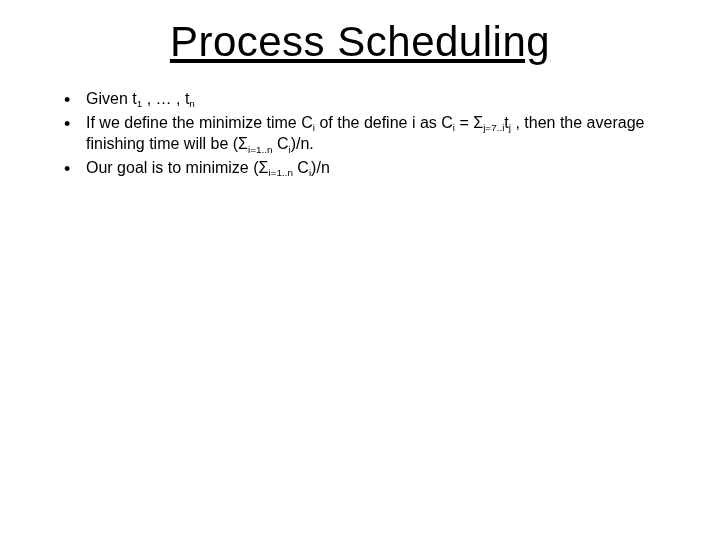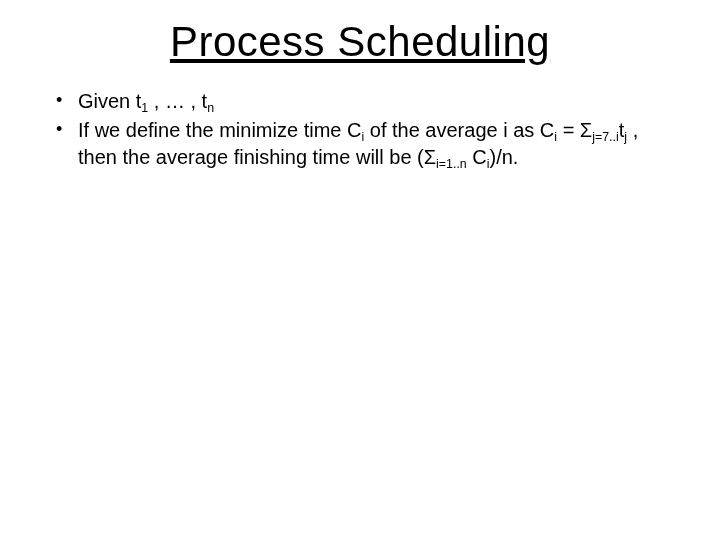--- a/index.html
+++ b/index.html
@@ -21,23 +21,23 @@
   .title {
     text-align: center;
     font-size: 42px;
     text-decoration: underline;
     margin: 0 0 22px 0;
     font-weight: normal;
     letter-spacing: 0.5px;
   }
   ul.bullets {
     list-style: none;
-    margin: 8px;
+    margin: 16px;
     padding: 0 0 0 8px;
-    font-size: 20px;
+    font-size: 16px;
     line-height: 1.35;
   }
   ul.bullets > li {
     position: relative;
     padding-left: 22px;
     margin: 0 0 2px 0;
   }
   ul.bullets > li::before {
     content: "•";
     position: absolute;
@@ -59,19 +59,22 @@
 
   <h1 class="title">Process Scheduling</h1>
 
   <ul class="bullets">
 
     <li>
       <span>Given t</span><sub>1</sub><span> , … , t</span><sub>n</sub>
     </li>
 
     <li>
-      <span>If we define the minimize time C</span><sub>i</sub><span> of the average i as C</span><sub>i</sub><span> = Σ</span><sub>j=7..i</sub><span>t</span><sub>j</sub><span> , then the average finishing time will be  (Σ</span><sub>i=1..n</sub><span> C</span><sub>i</sub><span>)/n.</span>
+      <span>If we define the minimize time C</span><sub>i</sub><span> of the define i as C</span><sub>i</sub><span> = Σ</span><sub>j=7..i</sub><span>t</span><sub>j</sub><span> , then the average finishing time will be  (Σ</span><sub>i=1..n</sub><span> C</span><sub>i</sub><span>)/n.</span>
     </li>
 
+    <li>
+      <span>Our goal is to minimize (Σ</span><sub>i=1..n</sub><span> C</span><sub>i</sub><span>)/n</span>
+    </li>
 
   </ul>
 
 </div>
 
 </body></html>

